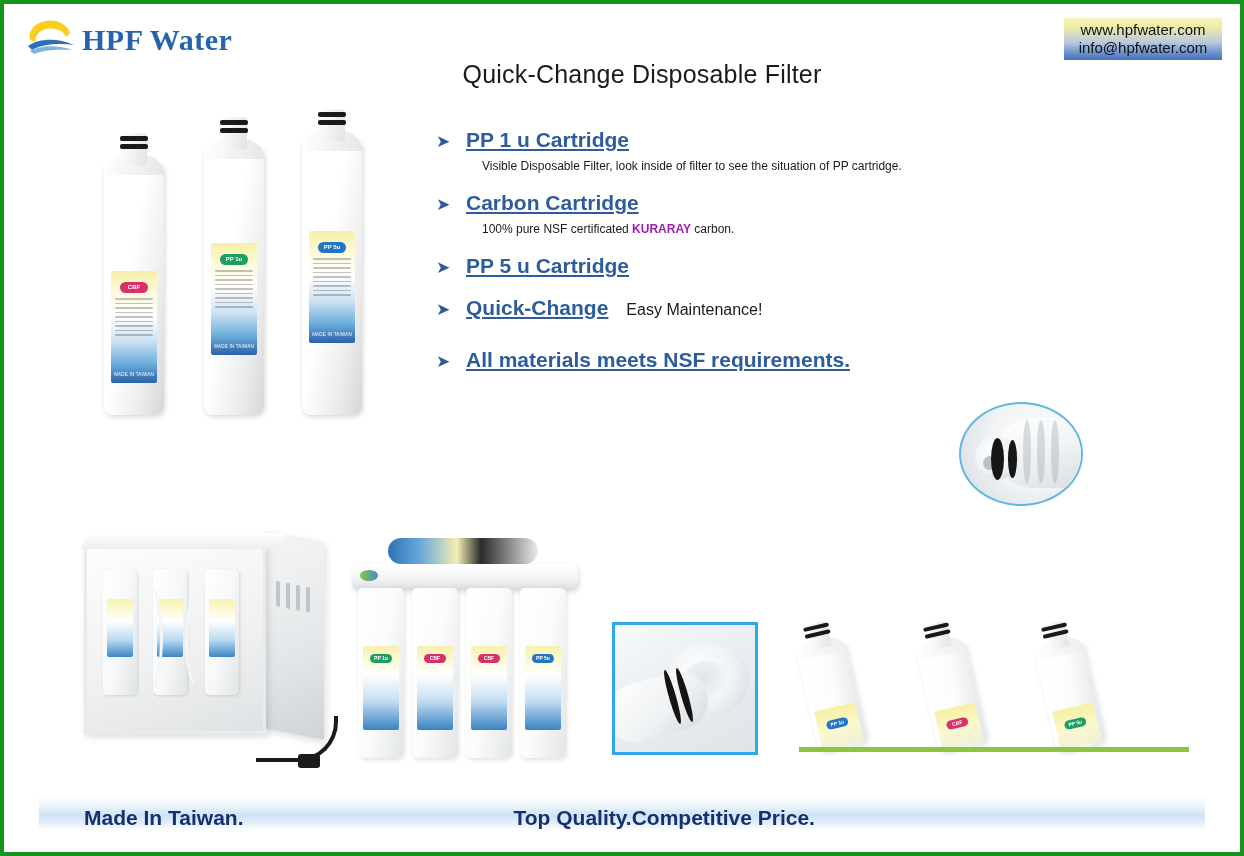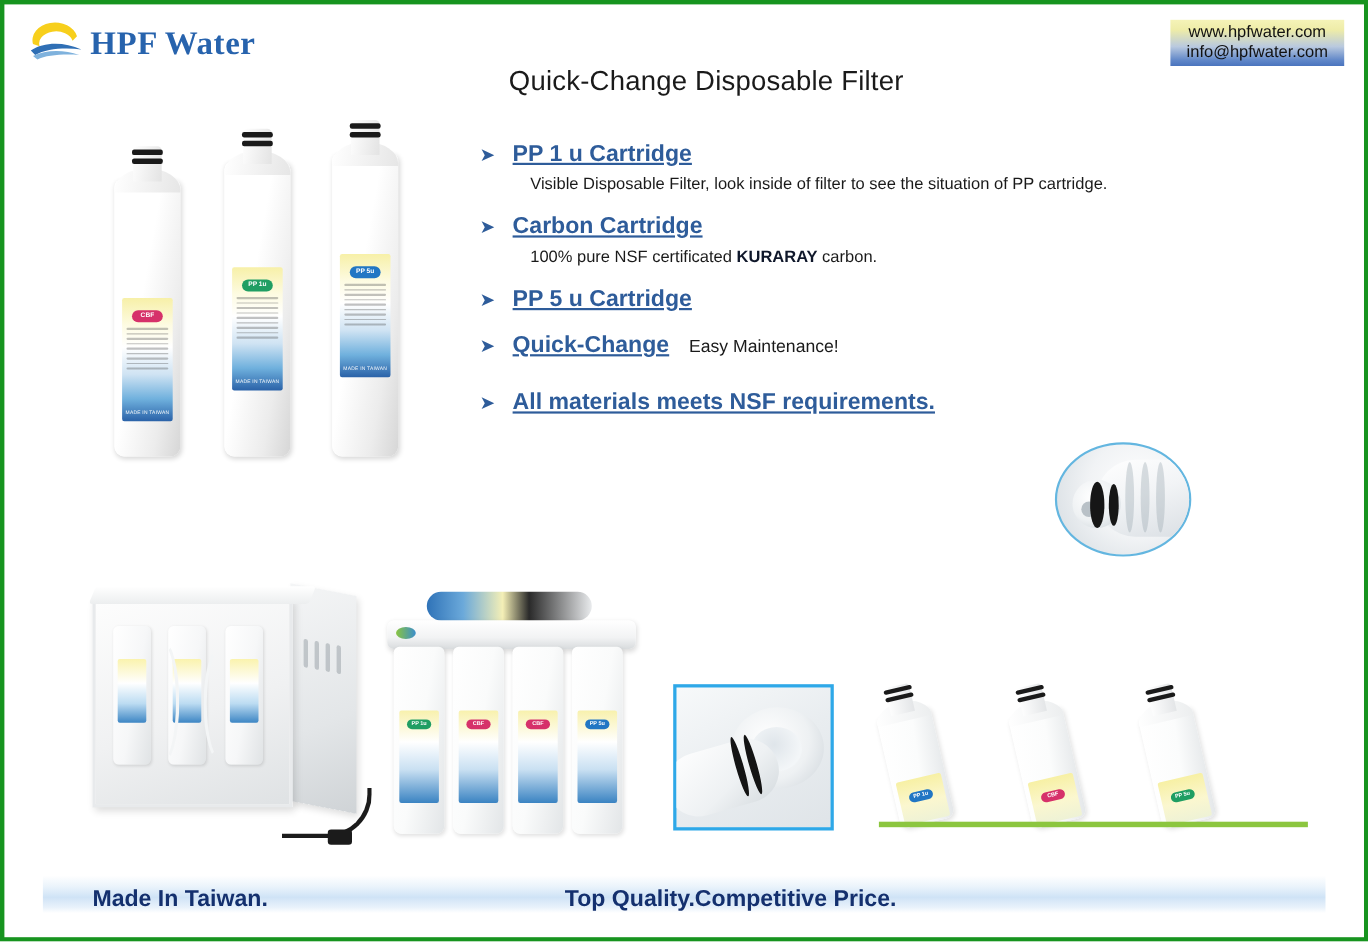--- a/index.html
+++ b/index.html
@@ -108,25 +108,25 @@
   }
   .bullet-inline {
     font-size: 16px;
     color: #1a1a1a;
     margin-left: 18px;
     font-weight: normal;
   }
   .bullet-desc {
     margin-left: 46px;
     margin-top: 7px;
-    font-size: 15px;
+    font-size: 12px;
     color: #1a1a1a;
   }
   .hl-orange {
-    color: #0f172a;
+    color: #a21caf;
     font-weight: bold;
   }
 
   
   .cartridge-trio {
     position: absolute;
     left: 92px;
     top: 126px;
     width: 290px;
     height: 285px;

